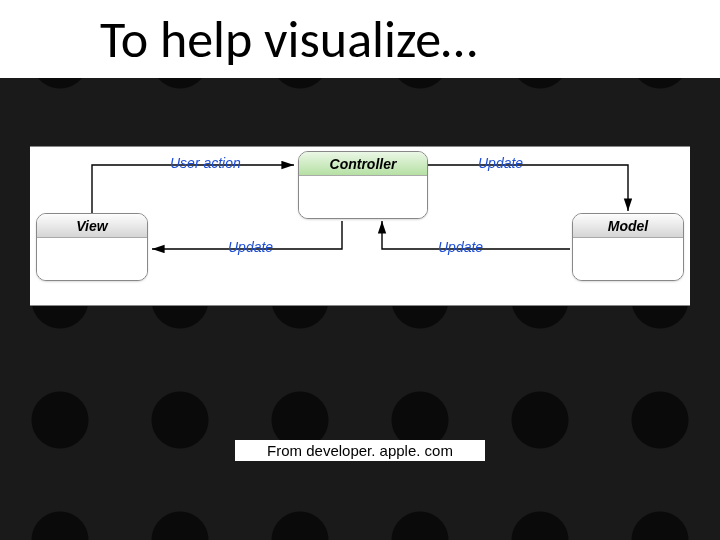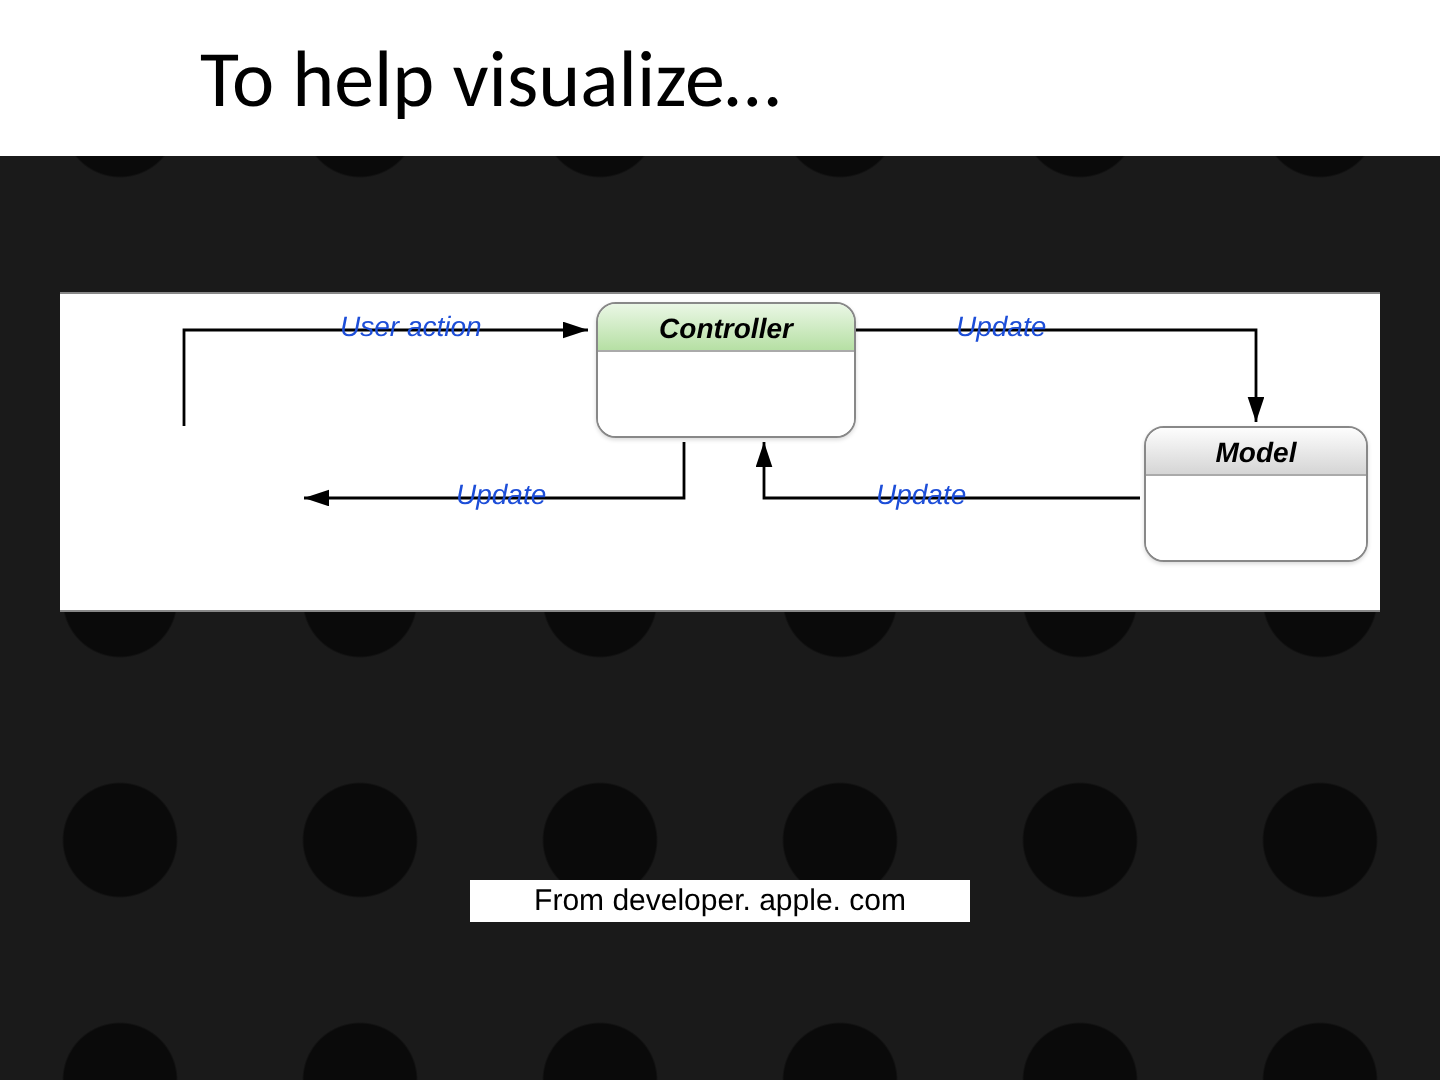--- a/index.html
+++ b/index.html
@@ -21,21 +21,21 @@
   .title-bar {
     position: absolute;
     top: 0; left: 0; right: 0;
     height: 78px;
     background: #ffffff;
     display: flex;
     align-items: center;
     padding-left: 100px;
   }
   .title-bar h1 {
-    font-size: 40px;
+    font-size: 52px;
     font-weight: 400;
     color: #000;
     font-family: "Calibri", Arial, sans-serif;
   }
   .diagram-panel {
     position: absolute;
     top: 146px;
     left: 30px;
     right: 30px;
     height: 160px;
@@ -114,20 +114,24 @@
 
     <path d="M 62 66 L 62 18 L 264 18" stroke="#000" stroke-width="1.4" fill="none" marker-end="url(#ah)"></path>
 
     <path d="M 398 18 L 598 18 L 598 64" stroke="#000" stroke-width="1.4" fill="none" marker-end="url(#ah)"></path>
 
     <path d="M 312 74 L 312 102 L 122 102" stroke="#000" stroke-width="1.4" fill="none" marker-end="url(#ah)"></path>
 
     <path d="M 540 102 L 352 102 L 352 74" stroke="#000" stroke-width="1.4" fill="none" marker-end="url(#ah)"></path>
   </svg>
 
+  <div class="node view-node">
+    <div class="node-header">View</div>
+    <div class="node-body"></div>
+  </div>
 
   <div class="node model-node">
     <div class="node-header">Model</div>
     <div class="node-body"></div>
   </div>
 
   <div class="node controller-node">
     <div class="node-header">Controller</div>
     <div class="node-body"></div>
   </div>

